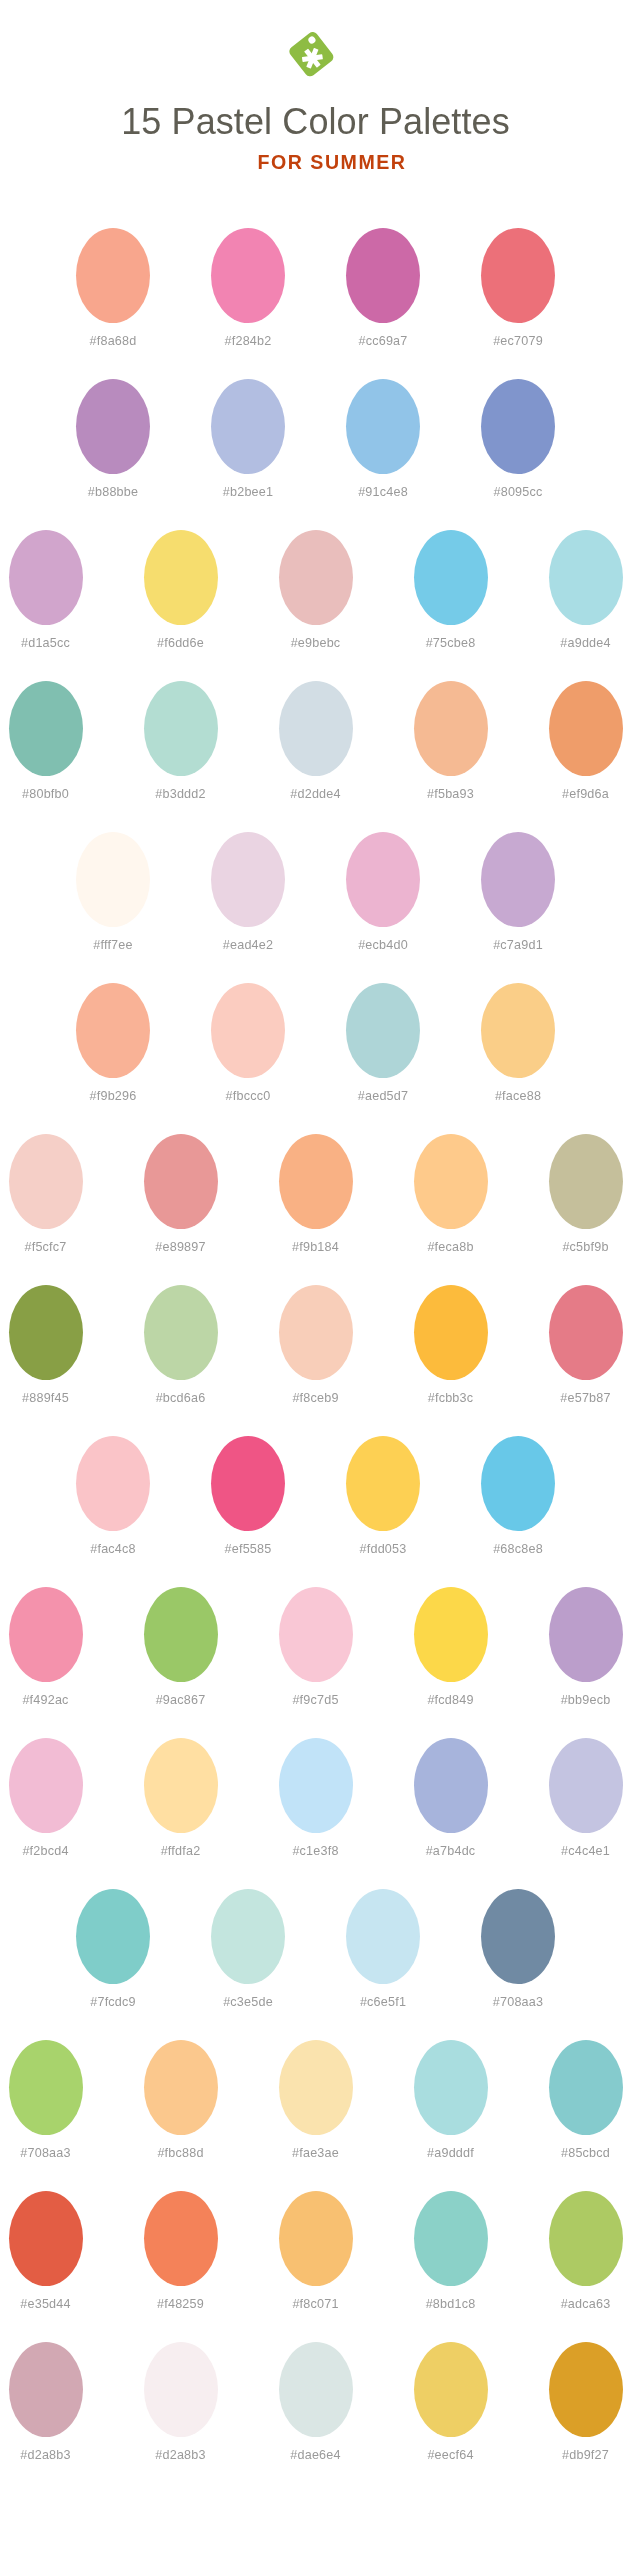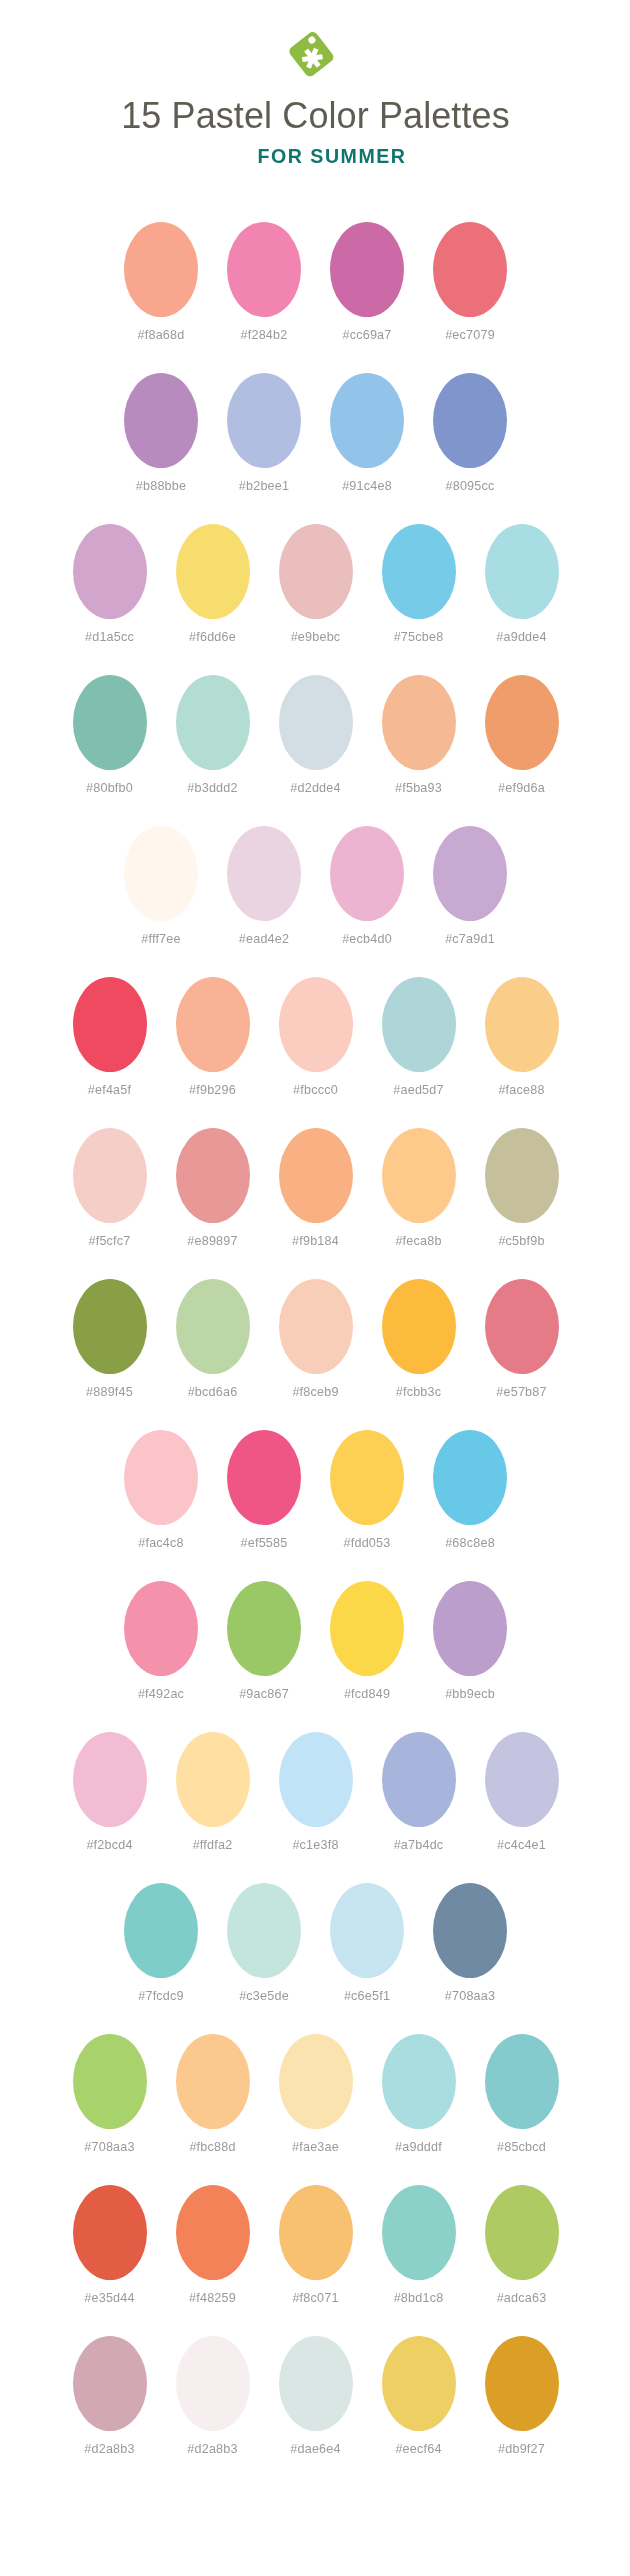--- a/index.html
+++ b/index.html
@@ -31,56 +31,56 @@
     align-items: center;
   }
 
   .logo {
     width: 54px;
     height: 54px;
     display: block;
   }
 
   .title {
-    margin-top: 15px;
+    margin-top: 21px;
     font-size: 36px;
     font-weight: 400;
     letter-spacing: 0.1px;
     color: #5f5d53;
     text-align: center;
     line-height: 1.1;
     font-family: "Liberation Sans", sans-serif;
   }
 
   .subtitle {
     margin-top: 10px;
     font-size: 19.6px;
     font-weight: 700;
     letter-spacing: 1.5px;
-    color: #0f766e;
+    color: #c2410c;
     text-align: center;
     font-family: "Liberation Sans", sans-serif;
     margin-left: 33px;
   }
 
   
   .palettes {
     margin-top: 54px;
     width: 631px;
     display: flex;
     flex-direction: column;
   }
 
   .palette-row {
     width: 631px;
     height: 151px;
     display: flex;
     justify-content: center;
     align-items: flex-start;
-    gap: 12px;
+    gap: 44px;
   }
 
   .swatch-cell {
     width: 91px;
     display: flex;
     flex-direction: column;
     align-items: center;
   }
 
   .swatch {
@@ -218,24 +218,20 @@
           <div class="swatch" style="background: rgb(236, 180, 208);"></div>
           <div class="swatch-label">#ecb4d0</div>
         </div>
         <div class="swatch-cell">
           <div class="swatch" style="background: rgb(199, 169, 209);"></div>
           <div class="swatch-label">#c7a9d1</div>
         </div>
       </div>
       <div class="palette-row">
         <div class="swatch-cell">
-          <div class="swatch" style="background: rgb(239, 74, 95);"></div>
-          <div class="swatch-label">#ef4a5f</div>
-        </div>
-        <div class="swatch-cell">
           <div class="swatch" style="background: rgb(249, 178, 150);"></div>
           <div class="swatch-label">#f9b296</div>
         </div>
         <div class="swatch-cell">
           <div class="swatch" style="background: rgb(251, 204, 192);"></div>
           <div class="swatch-label">#fbccc0</div>
         </div>
         <div class="swatch-cell">
           <div class="swatch" style="background: rgb(174, 213, 215);"></div>
           <div class="swatch-label">#aed5d7</div>
@@ -310,20 +306,24 @@
       <div class="palette-row">
         <div class="swatch-cell">
           <div class="swatch" style="background: rgb(244, 146, 172);"></div>
           <div class="swatch-label">#f492ac</div>
         </div>
         <div class="swatch-cell">
           <div class="swatch" style="background: rgb(154, 200, 103);"></div>
           <div class="swatch-label">#9ac867</div>
         </div>
         <div class="swatch-cell">
+          <div class="swatch" style="background: rgb(249, 199, 213);"></div>
+          <div class="swatch-label">#f9c7d5</div>
+        </div>
+        <div class="swatch-cell">
           <div class="swatch" style="background: rgb(252, 216, 73);"></div>
           <div class="swatch-label">#fcd849</div>
         </div>
         <div class="swatch-cell">
           <div class="swatch" style="background: rgb(187, 158, 203);"></div>
           <div class="swatch-label">#bb9ecb</div>
         </div>
       </div>
       <div class="palette-row">
         <div class="swatch-cell">

